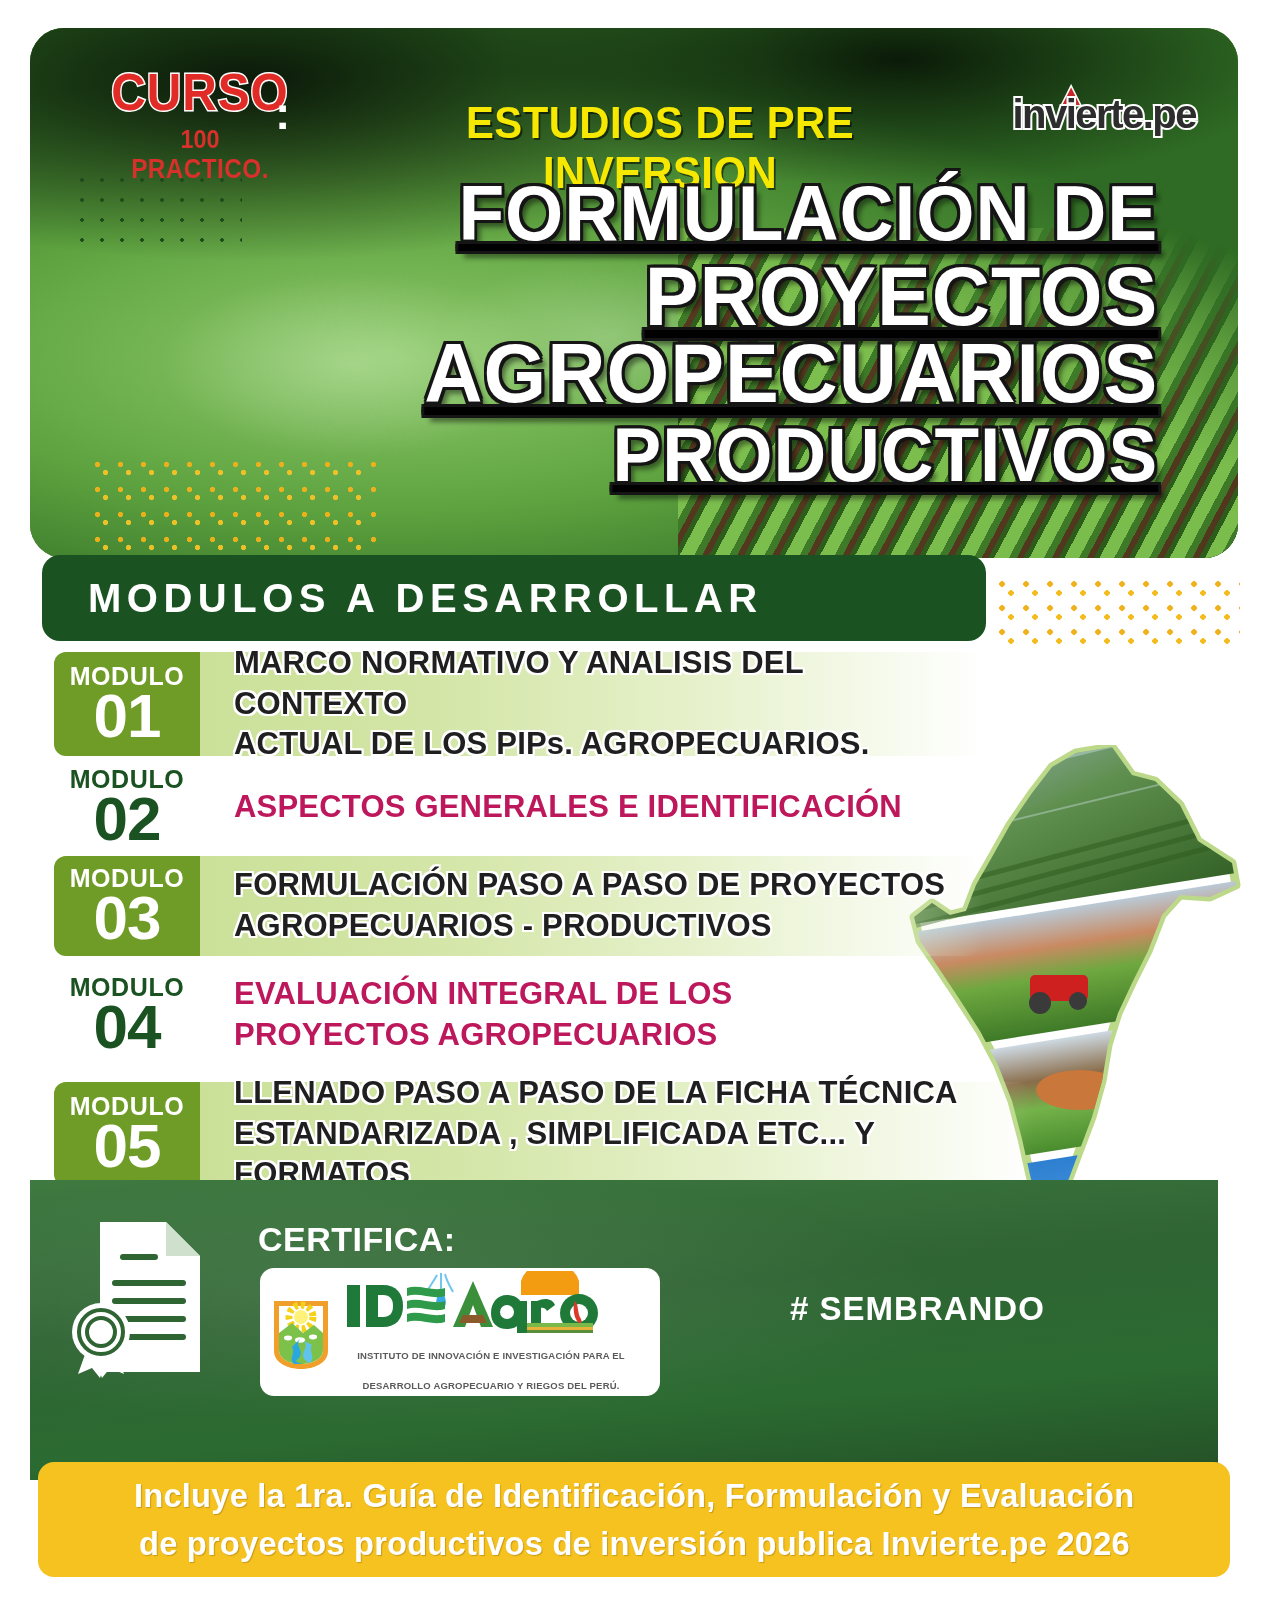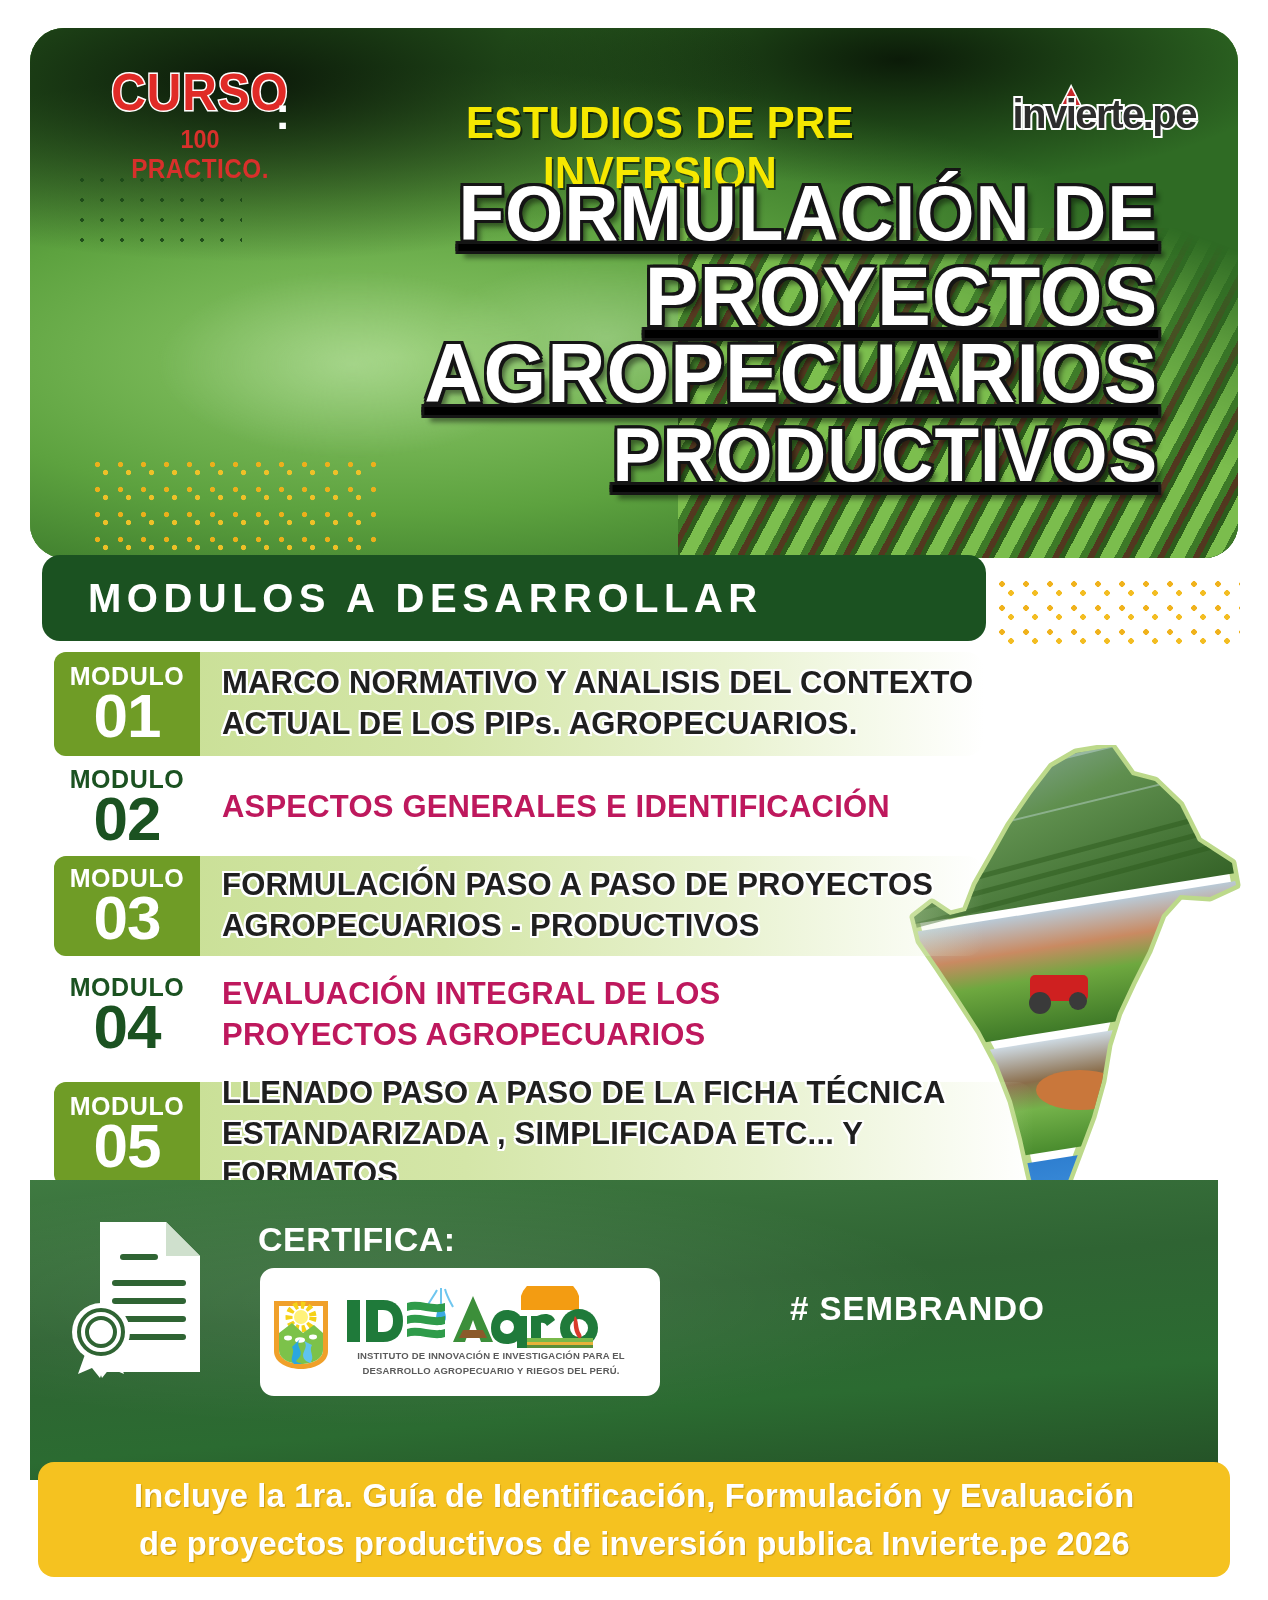--- a/index.html
+++ b/index.html
@@ -160,21 +160,21 @@
     align-items:center; justify-content:center;
     padding-top:2px;
   }
   .mod-badge .mw {
     font-family:"Liberation Sans Narrow","Liberation Sans",sans-serif;
     font-size:25px; font-weight:900; letter-spacing:.6px; line-height:1;
   }
   .mod-badge .mn {
     font-size:62px; font-weight:800; line-height:.95; letter-spacing:-1px; margin-top:-2px;
   }
-  .mod-body { flex:1; display:flex; flex-direction:column; justify-content:center; padding-left:22px; }
+  .mod-body { flex:1; display:flex; flex-direction:column; justify-content:center; padding-left:34px; }
   .mod-body .ml {
     font-family:"Liberation Sans Narrow","Liberation Sans",sans-serif;
     font-size:31px; font-weight:900; line-height:1.32; letter-spacing:.2px;
   }
 
   
   .row-hl {
     border-radius: 14px 18px 18px 14px;
     background: linear-gradient(90deg, #c5dd8f 0%, #d4e6a8 42%, #e8f2cf 72%, rgba(255,255,255,0) 100%);
   }
@@ -217,21 +217,21 @@
     position:absolute; left:230px; top:88px;
     width:400px; height:128px;
     background:#ffffff; border-radius:14px;
     display:flex; align-items:center; padding:8px 10px;
   }
   .logo-shield { width:62px; height:78px; flex:0 0 62px; }
   .logo-right { flex:1; display:flex; flex-direction:column; align-items:center; }
   .logo-word { width:300px; height:62px; }
   .logo-tag {
     font-size:9.5px; color:#5a5a5a; line-height:1.35; text-align:center;
-    letter-spacing:.2px; margin-top:2px; font-weight:600;
+    letter-spacing:.2px; margin-top:17px; font-weight:600;
   }
   .hashtag {
     position:absolute; left:760px; top:110px;
     font-size:33px; font-weight:800; color:#ffffff; letter-spacing:1px;
   }
 
   
   .footer {
     position:absolute; left:38px; top:1462px;
     width:1192px; height:115px;

